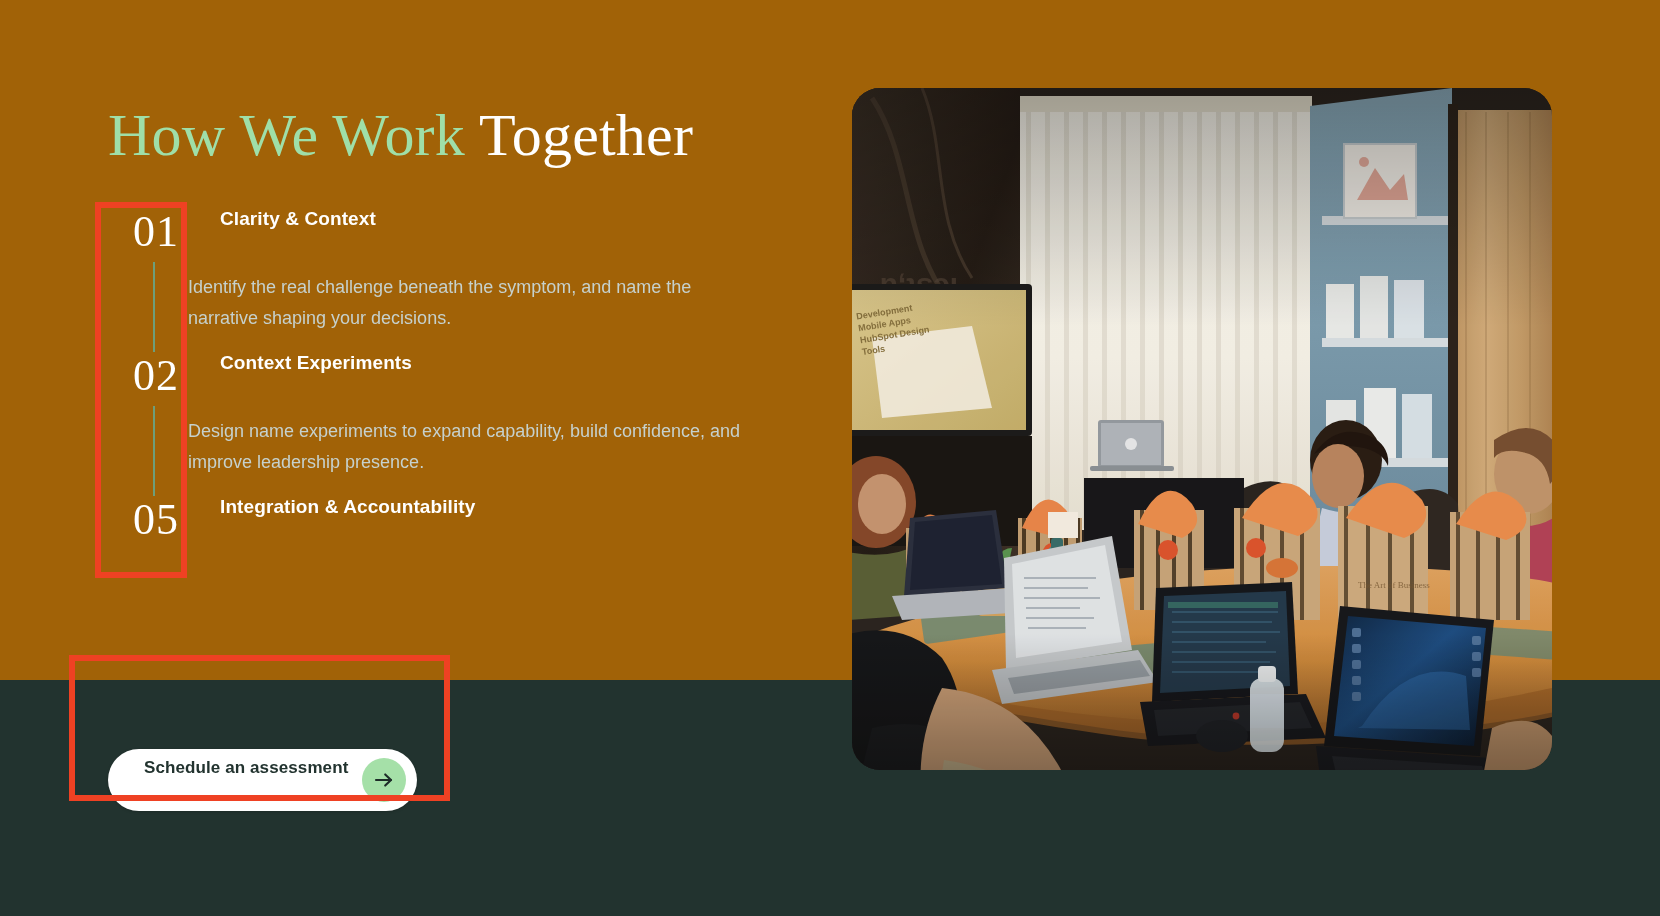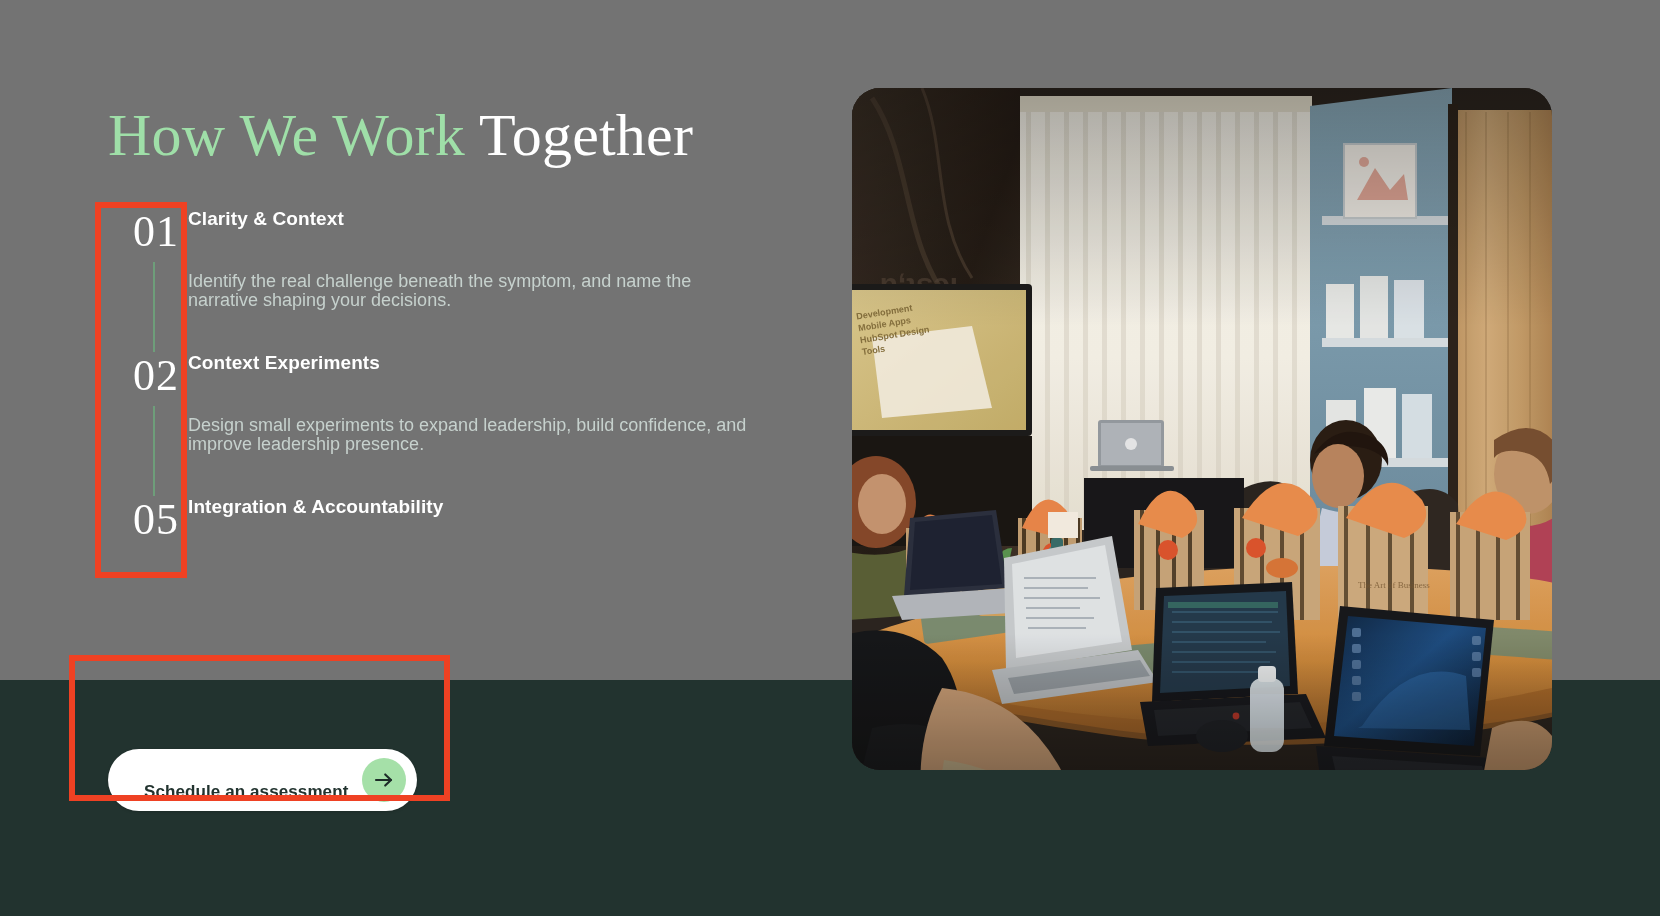--- a/index.html
+++ b/index.html
@@ -15,21 +15,21 @@
     background: #22332f;
     font-family: "Liberation Sans", sans-serif;
     -webkit-font-smoothing: antialiased;
     position: relative;
   }
 
   .page {
     position: relative;
     width: 1660px;
     height: 680px;
-    background: #737373;
+    background: #a16207;
   }
 
   
   .left-col {
     position: absolute;
     left: 0;
     top: 0;
     width: 800px;
     height: 916px;
   }
@@ -93,42 +93,43 @@
   }
 
   .step-title {
     font-family: "Liberation Sans", sans-serif;
     font-size: 19px;
     line-height: 26px;
     font-weight: 700;
     color: #ffffff;
     letter-spacing: 0.1px;
     margin-bottom: 14px;
+    padding-left: 32px;
   }
 
   .step-desc {
     font-family: "Liberation Sans", sans-serif;
     font-size: 18px;
-    line-height: 19px;
+    line-height: 31px;
     font-weight: 400;
     color: #c6d1cd;
     max-width: 570px;
     margin-top: 40px;
   }
 
   
   .cta-wrap {
     position: absolute;
     left: 108px;
     top: 749px;
   }
 
   .cta-button {
     display: inline-flex;
-    align-items: flex-end;
+    align-items: flex-start;
     gap: 14px;
     background: #ffffff;
     border: none;
     border-radius: 999px;
     padding: 9px 11px 9px 36px;
     cursor: pointer;
     font-family: "Liberation Sans", sans-serif;
     box-shadow: 0 1px 3px rgba(0,0,0,0.18);
   }
   .cta-label {
@@ -204,21 +205,21 @@
           <div class="step-title">Clarity &amp; Context</div>
           <div class="step-desc">Identify the real challenge beneath the symptom, and name the narrative shaping your decisions.</div>
         </div>
       </div>
 
       <div class="step">
         <div class="step-num">02</div>
         <div class="step-connector"></div>
         <div class="step-body">
           <div class="step-title">Context Experiments</div>
-          <div class="step-desc">Design small experiments to expand leadership, build confidence, and improve leadership presence.</div>
+          <div class="step-desc">Design name experiments to expand capability, build confidence, and improve leadership presence.</div>
         </div>
       </div>
 
       <div class="step">
         <div class="step-num">05</div>
 
         <div class="step-body">
           <div class="step-title">Integration &amp; Accountability</div>
         </div>
       </div>

